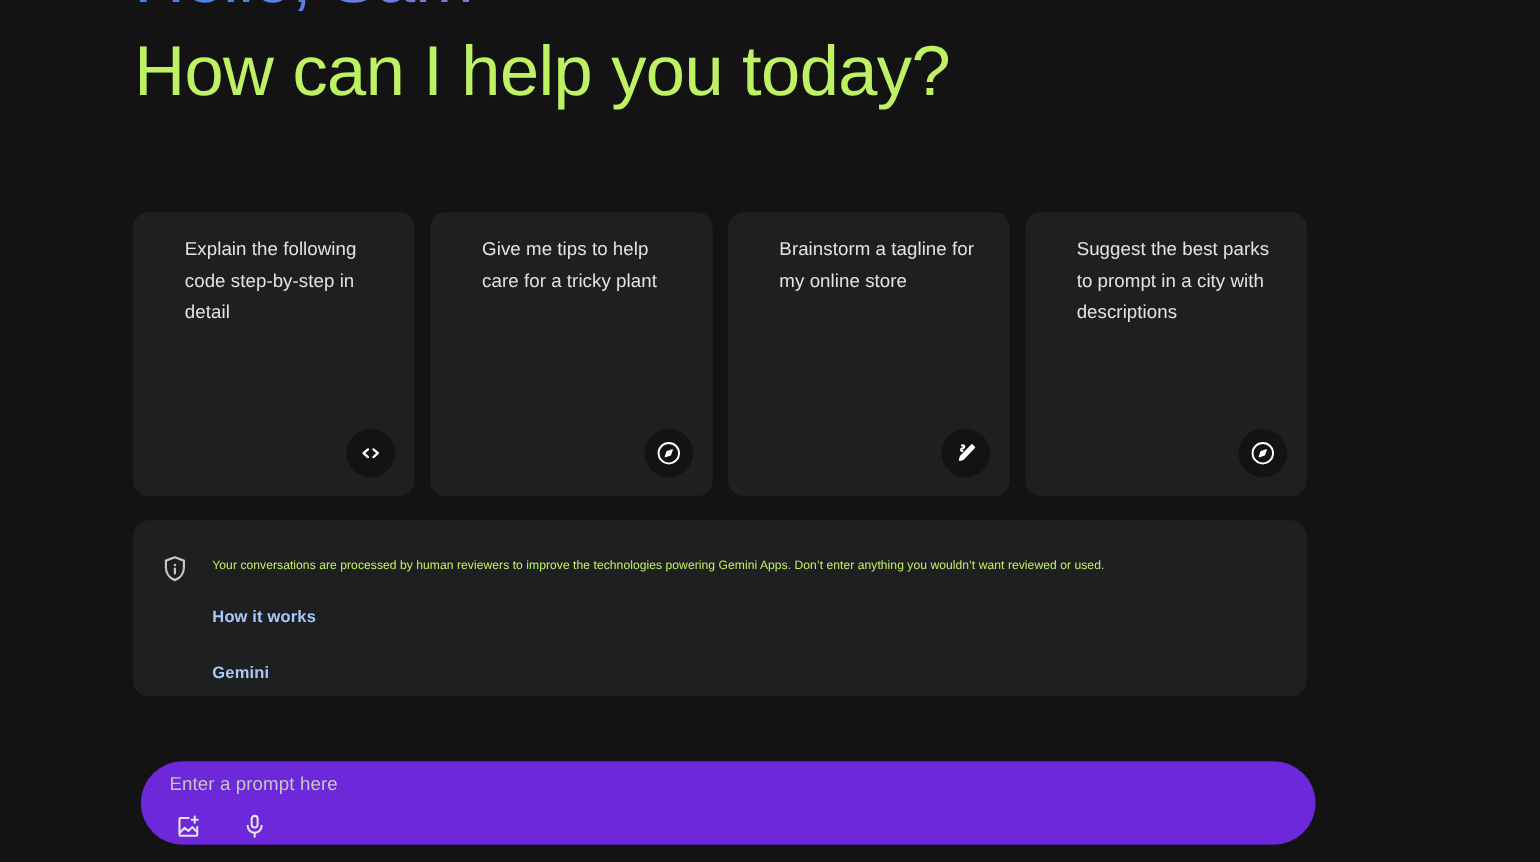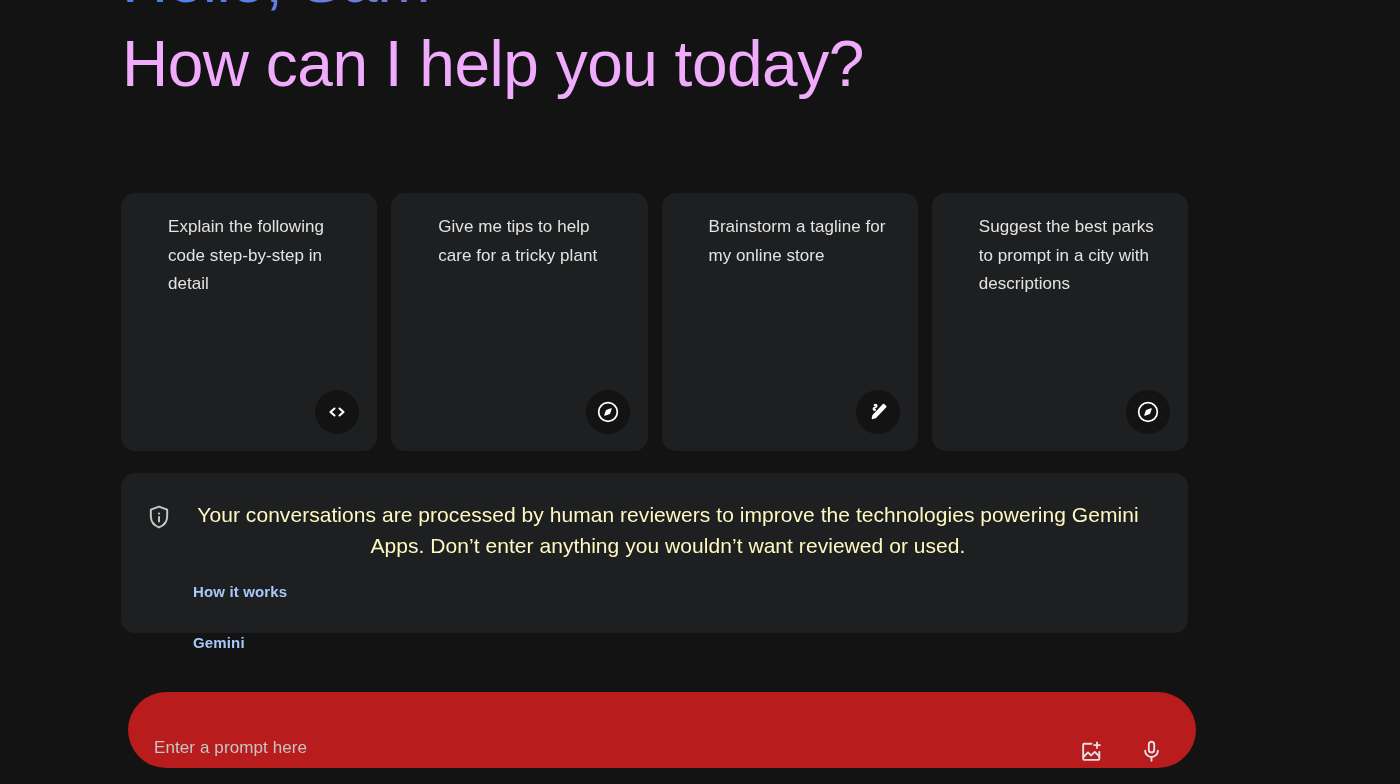--- a/index.html
+++ b/index.html
@@ -39,21 +39,21 @@
     -webkit-background-clip: text;
     background-clip: text;
     color: transparent;
     white-space: nowrap;
   }
   .greeting-line2 {
     font-size: 64px;
     line-height: 84px;
     font-weight: 400;
     letter-spacing: -0.5px;
-    color: #f0abfc;
+    color: #bef264;
     white-space: nowrap;
   }
 
   
   .cards {
     position: absolute;
     left: 121px;
     top: 193px;
     width: 1067px;
     display: flex;
@@ -104,26 +104,25 @@
     display: flex;
     gap: 20px;
   }
   .notice-icon {
     flex: 0 0 auto;
     width: 28px;
     padding-top: 4px;
   }
   .notice-body { flex: 1 1 auto; }
   .notice-text {
-    font-size: 21px;
+    font-size: 11px;
     line-height: 31px;
-    color: #fef9c3;
+    color: #bef264;
     letter-spacing: 0.05px;
     max-width: 950px;
-    text-align: center;
   }
   .notice-actions {
     margin-top: 22px;
     display: flex;
     gap: 34px;
     flex-direction: column;
   }
   .notice-link {
     font-size: 15px;
     font-weight: 700;
@@ -133,25 +132,26 @@
   }
 
   
   .prompt-bar {
     position: absolute;
     left: 128px;
     top: 692px;
     width: 1068px;
     height: 76px;
     box-sizing: border-box;
-    background: #b91c1c;
+    background: #6d28d9;
     border-radius: 38px;
     display: flex;
-    align-items: flex-end;
+    align-items: flex-start;
     padding: 0 22px 0 26px;
+    flex-direction: column;
   }
   .prompt-input {
     flex: 1 1 auto;
     background: transparent;
     border: none;
     outline: none;
     color: #e3e3e3;
     font-size: 17px;
     font-family: inherit;
     letter-spacing: 0.1px;

